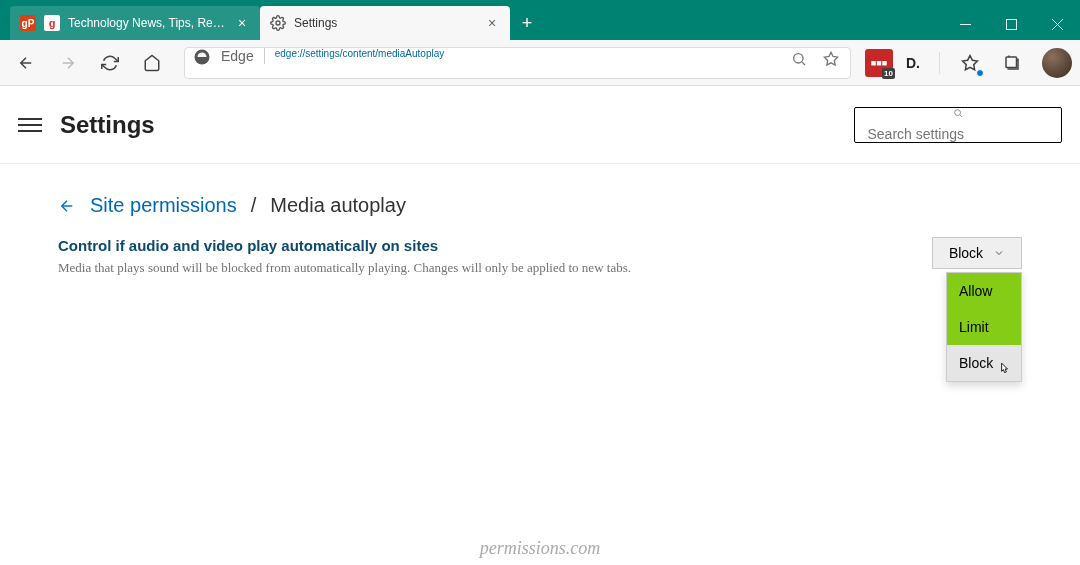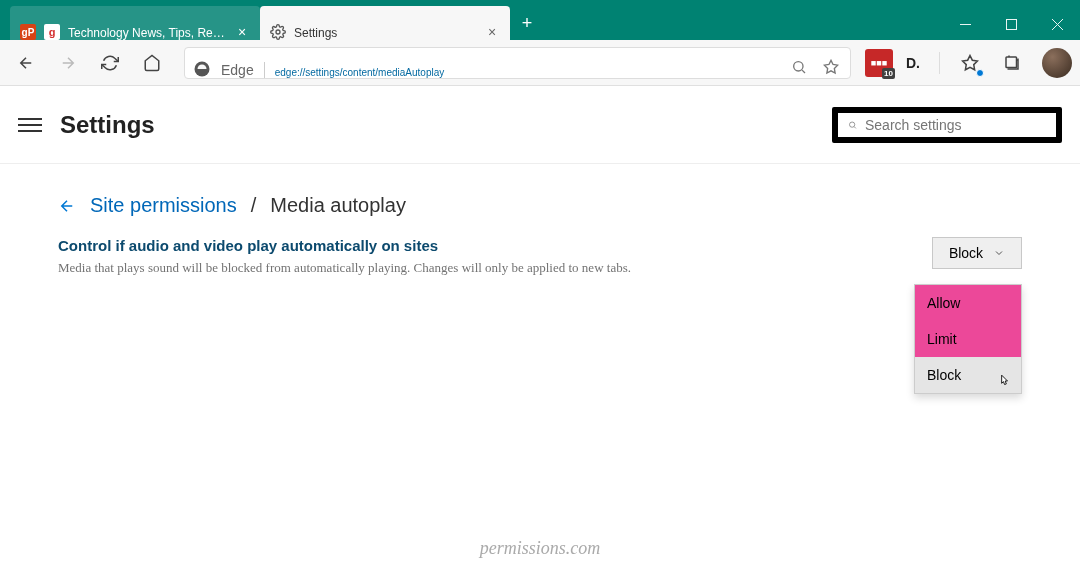--- a/index.html
+++ b/index.html
@@ -1,70 +1,70 @@
 <!DOCTYPE html>
 <html><head>
 <meta charset="utf-8">
 <style>
 * { box-sizing: border-box; margin: 0; padding: 0; font-family: 'Segoe UI', Tahoma, sans-serif; }
 body { width: 1080px; height: 565px; background: #fff; overflow: hidden; position: relative; }
 
 
 .titlebar { height: 40px; background: #008272; display: flex; align-items: flex-end; }
-.tab { height: 34px; display: flex; align-items: flex-end; padding: 0 10px; gap: 8px; font-size: 12px; color: #fff; border-top-left-radius: 4px; border-top-right-radius: 4px; position: relative; }
+.tab { height: 34px; display: flex; align-items: center; padding: 8px 10px; gap: 8px; font-size: 12px; color: #fff; border-top-left-radius: 4px; border-top-right-radius: 4px; position: relative; }
 .tab.active { background: #f7f7f7; color: #333; }
 .tab.inactive { background: rgba(255,255,255,0.15); max-width: 250px; min-width: 250px; }
 .tab.inactive .tab-title { color: #fff; }
 .tab .favicon { width: 16px; height: 16px; display: flex; align-items: center; justify-content: center; font-size: 10px; font-weight: bold; border-radius: 2px; }
 .tab .favicon.gp { background: #d84315; color: #fff; }
 .tab .favicon.g { background: #fff; color: #d32f2f; font-size: 11px; }
 .tab-title { flex: 1; overflow: hidden; white-space: nowrap; text-overflow: ellipsis; }
 .tab-close { width: 16px; height: 16px; display: flex; align-items: center; justify-content: center; cursor: pointer; font-size: 14px; }
 .newtab { width: 34px; height: 34px; display: flex; align-items: center; justify-content: center; color: #fff; font-size: 18px; cursor: pointer; }
 .window-controls { margin-left: auto; display: flex; }
 .wc-btn { width: 46px; height: 32px; display: flex; align-items: center; justify-content: center; color: #e8f5f3; cursor: pointer; }
 .wc-btn svg { stroke: #e8f5f3; }
 
 
 .toolbar { height: 46px; background: #f7f7f7; border-bottom: 1px solid #e0e0e0; display: flex; align-items: center; padding: 0 8px; gap: 6px; }
 .tb-btn { width: 36px; height: 36px; display: flex; align-items: center; justify-content: center; color: #555; cursor: pointer; border-radius: 4px; }
 .tb-btn.disabled { color: #bbb; }
-.addressbar { flex: 1; height: 32px; background: #fff; border: 1px solid #ddd; border-radius: 4px; display: flex; align-items: flex-end; padding: 0 8px; gap: 10px; margin: 0 8px; }
+.addressbar { flex: 1; height: 32px; background: #fff; border: 1px solid #ddd; border-radius: 4px; display: flex; align-items: flex-start; padding: 0 8px; gap: 10px; margin: 0 8px; }
 .addr-label { font-size: 14px; color: #666; border-right: 1px solid #ccc; padding-right: 10px; }
 .addr-url { font-size: 10px; color: #0369a1; flex: 1; }
 .addr-icon { width: 22px; height: 22px; display: flex; align-items: center; justify-content: center; color: #777; cursor: pointer; }
 .ext-icon { width: 28px; height: 28px; display: flex; align-items: center; justify-content: center; font-size: 11px; font-weight: bold; cursor: pointer; border-radius: 3px;}
 .ext-red { background: #c62828; color: #fff; position: relative; padding: 2px 3px; }
 .ext-red-badge { background:#404040; color:#fff; font-size:8px; padding:1px 2px; border-radius:2px; position:absolute; bottom:-2px; right:-2px;}
 .ext-d { color: #222; font-size: 14px; }
 .profile { width: 30px; height: 30px; border-radius: 50%; background: radial-gradient(circle at 35% 30%, #8b6f5c 0%, #5a4638 60%, #3a2b1f 100%); margin-left: 6px; cursor: pointer; }
 
 
 .content-header { height: 78px; display: flex; align-items: center; padding: 0 18px; border-bottom: 1px solid #eee; }
 .hamburger { width: 24px; height: 24px; margin-right: 18px; cursor: pointer; display: flex; flex-direction: column; justify-content: center; gap: 4px; }
 .hamburger span { height: 2px; background: #333; }
 .page-title { font-size: 24px; font-weight: 600; color: #222; }
-.search-box { margin-left: auto; width: 230px; height: 36px; border: 6px solid #000000; border-radius: 2px; display: flex; align-items: center; padding: 0 10px; gap: 8px; }
+.search-box { margin-left: auto; width: 208px; height: 36px; border: 1px solid #000000; border-radius: 2px; display: flex; align-items: center; padding: 0 10px; gap: 8px; flex-direction: column; }
 .search-box input { border: none; outline: none; font-size: 14px; flex: 1; color: #555; }
 
 
 .main { padding: 30px 58px; position: relative; }
 .breadcrumb { display: flex; align-items: center; gap: 14px; font-size: 20px; margin-bottom: 20px; }
 .bc-back { color: #0078d4; cursor: pointer; font-size: 18px; }
 .bc-link { color: #0067b8; cursor: pointer; }
 .bc-sep { color: #333; }
 .bc-current { color: #333; font-weight: 400; }
 
 .setting-row { display: flex; align-items: flex-start; justify-content: space-between; }
 .setting-text { flex: 1; }
 .setting-title { font-size: 15px; font-weight: 700; color: #0c4a6e; margin-bottom: 6px; }
 .setting-desc { font-size: 13px; color: #737373; font-family: Liberation Serif, serif; }
 .dropdown-btn { width: 90px; height: 32px; background: #efefef; border: 1px solid #c8c8c8; display: flex; align-items: center; justify-content: center; gap: 10px; font-size: 14px; cursor: pointer; }
 
-.dropdown-menu { position: absolute; right: 58px; top: 120px; width: 108px; background: #ec4899; border: 1px solid #ccc; box-shadow: 0 4px 8px rgba(0,0,0,0.15); }
+.dropdown-menu { position: absolute; right: 58px; top: 108px; width: 76px; background: #84cc16; border: 1px solid #ccc; box-shadow: 0 4px 8px rgba(0,0,0,0.15); }
 .dropdown-item { padding: 10px 12px; font-size: 14px; cursor: pointer; }
 .dropdown-item.hover { background: #e5e5e5; position: relative; }
 .cursor-ptr { position: absolute; right: 10px; bottom: 4px; font-size: 14px; }
 
 .watermark { position: absolute; bottom: 6px; left: 50%; transform: translateX(-50%); font-family: Georgia, serif; font-style: italic; font-size: 18px; color: #aaa; }
 
 svg { display: block; }
 .tab.active .tab-close { color: #666; }
 .tab.inactive .tab-close { color: #fff; }
 .tl-spacer { width:10px; }

